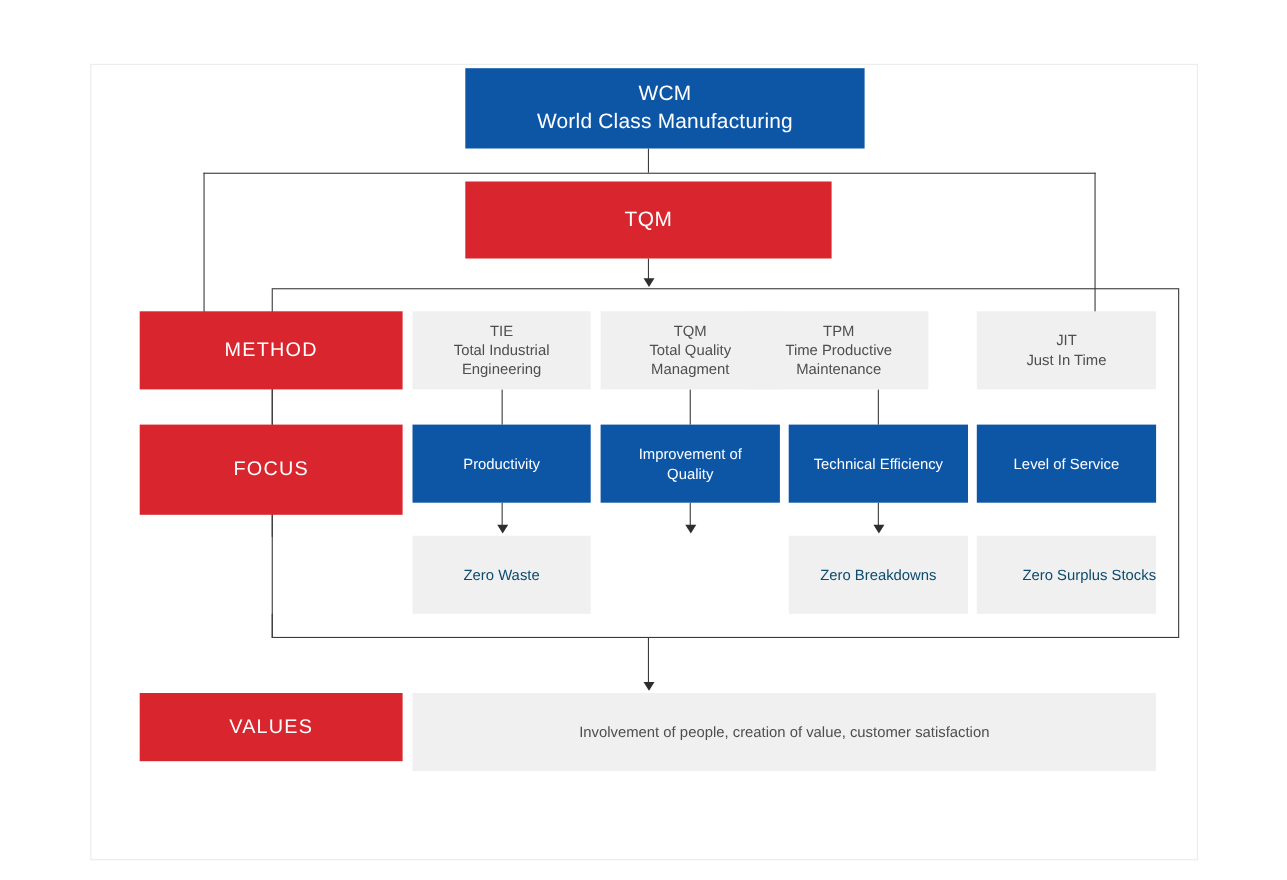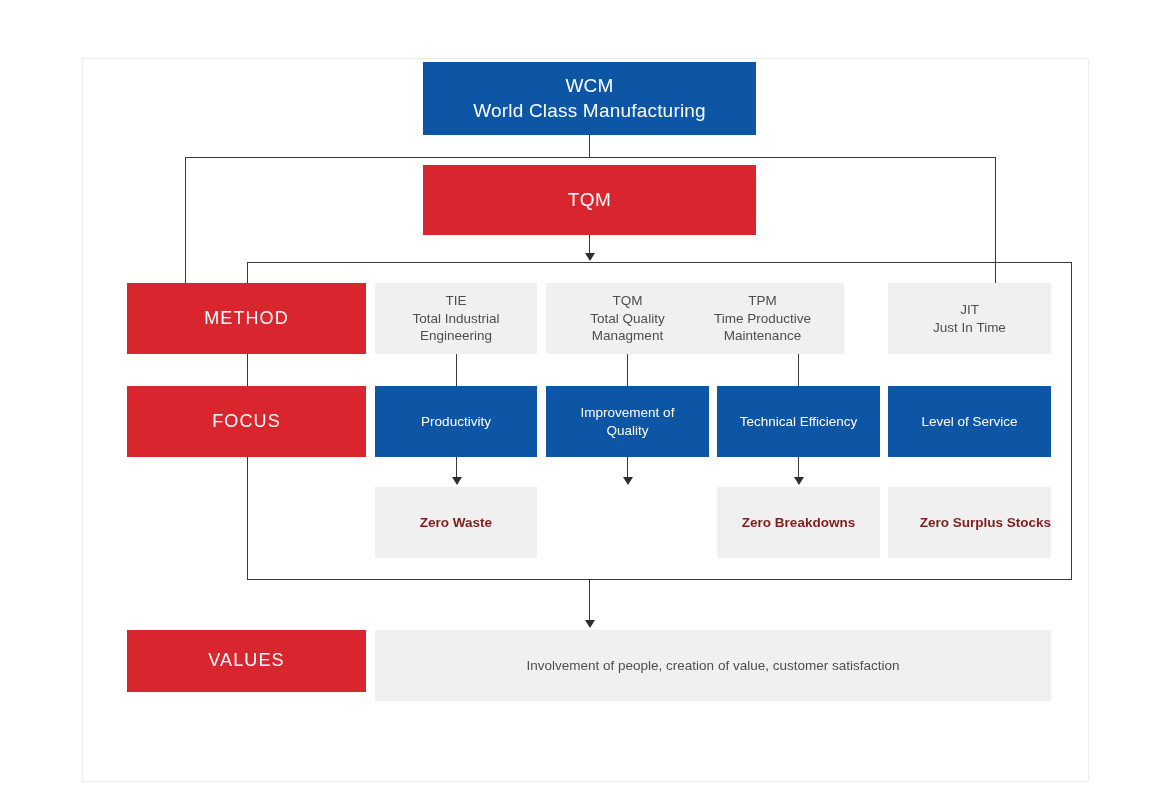--- a/index.html
+++ b/index.html
@@ -74,22 +74,22 @@
     font-weight: 400;
     color: #4e4e4e;
   }
   .focus-cell {
     font-size: 13.5px;
     font-weight: 400;
     color: #ffffff;
   }
   .objective-cell {
     font-size: 13.5px;
-    font-weight: 700;
-    color: #7f1d1d;
+    font-weight: 400;
+    color: #0c4a6e;
   }
   .values-cell {
     font-size: 13.5px;
     font-weight: 400;
     color: #4e4e4e;
   }
 
   
   .vline {
     position: absolute;
@@ -150,21 +150,21 @@
   <div class="arrowhead" style="left:452px; top:477px;"></div>
 
   <div class="vline" style="left:627px; top:354px; height:32px;"></div>
   <div class="vline" style="left:627px; top:457px; height:22px;"></div>
   <div class="arrowhead" style="left:623px; top:477px;"></div>
 
   <div class="vline" style="left:798px; top:354px; height:32px;"></div>
   <div class="vline" style="left:798px; top:457px; height:22px;"></div>
   <div class="arrowhead" style="left:794px; top:477px;"></div>
 
-  <div class="box box-blue title-box" style="left:423px; top:62px; width:333px; height:73px;">
+  <div class="box box-blue title-box" style="left:423px; top:62px; width:363px; height:73px;">
     <div>
       <div>WCM</div>
       <div>World Class Manufacturing</div>
     </div>
   </div>
 
   <div class="box box-red tqm-box" style="left:423px; top:165px; width:333px; height:70px;">
     <span>TQM</span>
   </div>
 
@@ -196,21 +196,21 @@
     </div>
   </div>
 
   <div class="box box-gray method-cell" style="left:888px; top:283px; width:163px; height:71px;">
     <div>
       <div>JIT</div>
       <div>Just In Time</div>
     </div>
   </div>
 
-  <div class="box box-red rowlabel-box" style="left:127px; top:386px; width:239px; height:71px;">
+  <div class="box box-red rowlabel-box" style="left:127px; top:386px; width:239px; height:82px;">
     <span>FOCUS</span>
   </div>
 
   <div class="box box-blue focus-cell" style="left:375px; top:386px; width:162px; height:71px;">
     <div>
       <div>Productivity</div>
     </div>
   </div>
 
   <div class="box box-blue focus-cell" style="left:546px; top:386px; width:163px; height:71px;">

